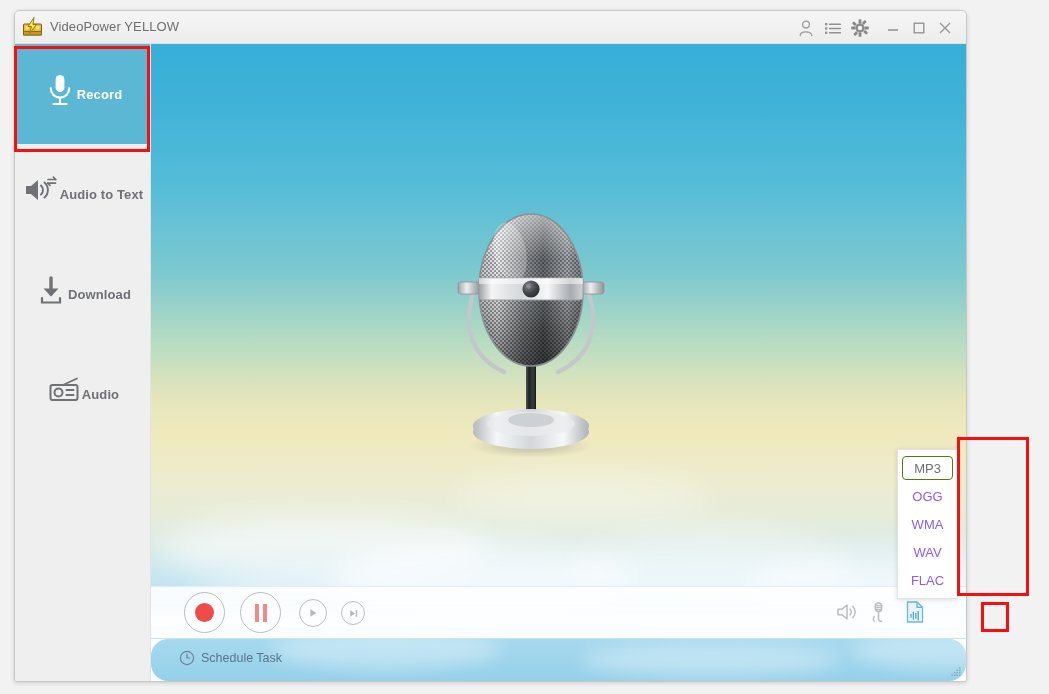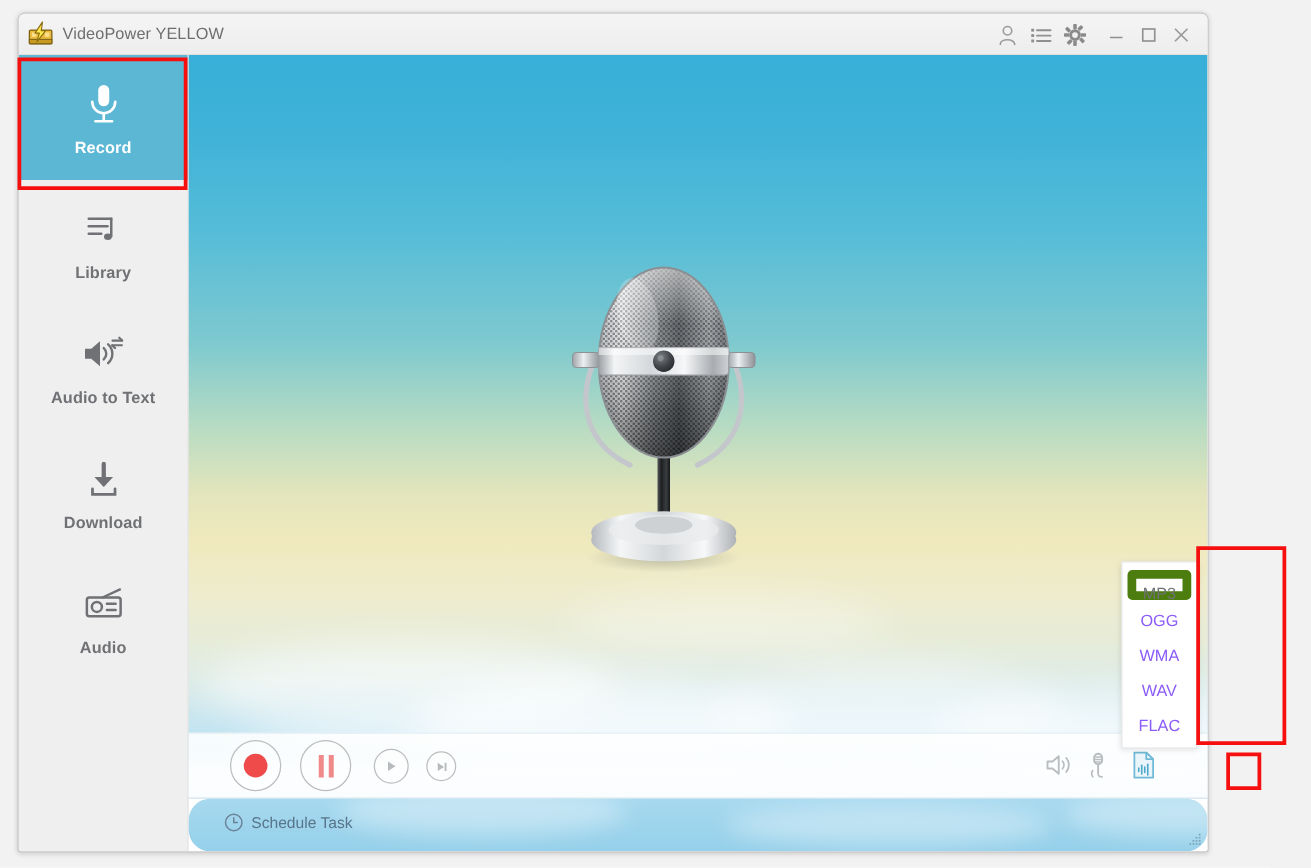--- a/index.html
+++ b/index.html
@@ -71,21 +71,21 @@
     width: 136px;
     bottom: 0;
     background: #efefef;
     border-right: 1px solid #e2e2e2;
     box-sizing: border-box;
   }
   .nav-item {
     position: relative;
     height: 100px;
     display: flex;
-    flex-direction: column;
+    flex-direction: row;
     align-items: center;
     justify-content: center;
     cursor: pointer;
     color: #6f7174;
   }
   .nav-item.active {
     background: #5cb7d5;
     color: #ffffff;
   }
   .nav-icon {
@@ -169,21 +169,21 @@
     font-size: 13px;
     color: #8b5cf6;
     cursor: pointer;
     margin-bottom: 4px;
     border-radius: 4px;
     border: 1px solid transparent;
     box-sizing: border-box;
   }
   .format-item:last-child { margin-bottom: 0; }
   .format-item.selected {
-    border: 7px solid #4d7c0f;
+    border: 1px solid #4d7c0f;
     background: #ffffff;
     color: #6e7174;
   }
 
   
   #transport-bar {
     position: absolute;
     left: 136px; right: 0;
     bottom: 42px;
     height: 51px;
@@ -367,34 +367,20 @@
         <svg width="34" height="38" viewBox="0 0 34 38">
           <rect x="12.6" y="3" width="8.8" height="17" rx="4.4" fill="#ffffff"></rect>
           <path d="M7.8 16.4 a9.2 9.2 0 0 0 18.4 0" fill="none" stroke="#ffffff" stroke-width="2.1" stroke-linecap="round"></path>
           <line x1="17" y1="25.6" x2="17" y2="31.5" stroke="#ffffff" stroke-width="2.1"></line>
           <line x1="10.4" y1="32" x2="23.6" y2="32" stroke="#ffffff" stroke-width="2.1" stroke-linecap="round"></line>
         </svg>
       </span>
       <span class="nav-label">Record</span>
     </div>
 
-    <div class="nav-item">
-      <span class="nav-icon">
-        <svg width="34" height="34" viewBox="0 0 34 34">
-          <g stroke="#6f7174" stroke-width="2" stroke-linecap="round">
-            <line x1="5" y1="8" x2="23" y2="8"></line>
-            <line x1="5" y1="14" x2="20" y2="14"></line>
-            <line x1="5" y1="20" x2="15" y2="20"></line>
-          </g>
-          <path d="M23 8 L23 22" stroke="#6f7174" stroke-width="2" stroke-linecap="round"></path>
-          <ellipse cx="20.3" cy="22.4" rx="3.1" ry="2.6" fill="#6f7174"></ellipse>
-        </svg>
-      </span>
-      <span class="nav-label">Library</span>
-    </div>
 
 
     <div class="nav-item">
       <span class="nav-icon">
         <svg width="38" height="34" viewBox="0 0 38 34">
           <path d="M4 12 L9 12 L16 6 L16 26 L9 20 L4 20 Z" fill="#6f7174"></path>
           <path d="M19 11.5 a6 6 0 0 1 0 9" fill="none" stroke="#6f7174" stroke-width="1.9" stroke-linecap="round"></path>
           <path d="M22.5 8.5 a10 10 0 0 1 0 15" fill="none" stroke="#6f7174" stroke-width="1.9" stroke-linecap="round"></path>
           <g stroke="#6f7174" stroke-width="1.7" stroke-linecap="round" fill="none">
             <path d="M26 5.5 L33.5 5.5"></path>

